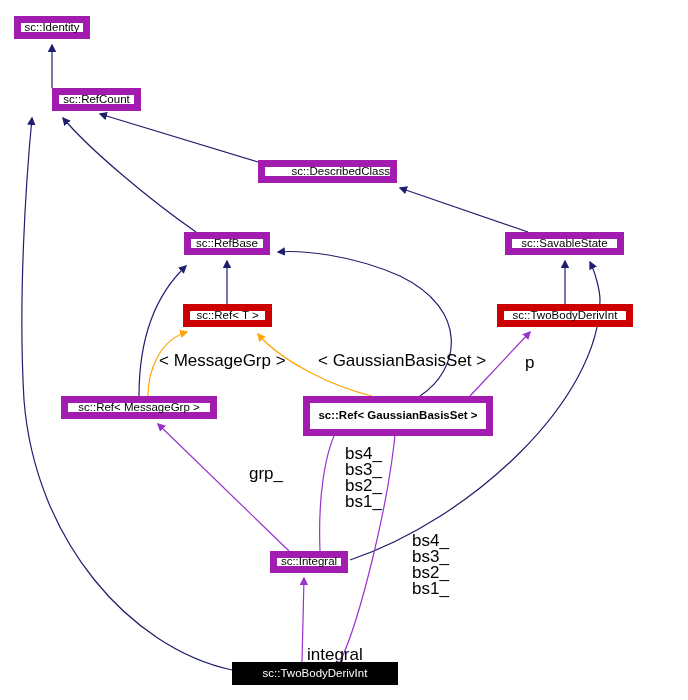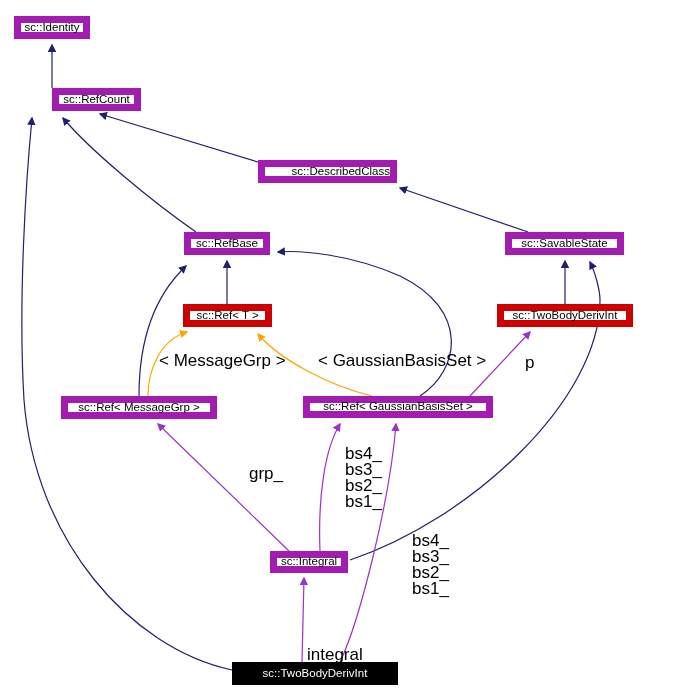--- a/index.html
+++ b/index.html
@@ -147,21 +147,21 @@
   </div>
 
   <div class="node-box highlight" style="left:497px; top:304px; width:136px; height:23px;">
     <span>sc::TwoBodyDerivInt</span>
   </div>
 
   <div class="node-box" style="left:61px; top:396px; width:156px; height:23px;">
     <span>sc::Ref&lt; MessageGrp &gt;</span>
   </div>
 
-  <div class="node-box" style="left:303px; top:396px; width:190px; height:22px;">
+  <div class="node-box" style="left:303px; top:396px; width:190px; height:40px;font-weight:bold;">
     <span>sc::Ref&lt; GaussianBasisSet &gt;</span>
   </div>
 
   <div class="node-box" style="left:270px; top:551px; width:78px; height:22px;">
     <span>sc::Integral</span>
   </div>
 
   <div class="node-box current" style="left:232px; top:662px; width:166px; height:23px;">
     <span>sc::TwoBodyDerivInt</span>
   </div>

